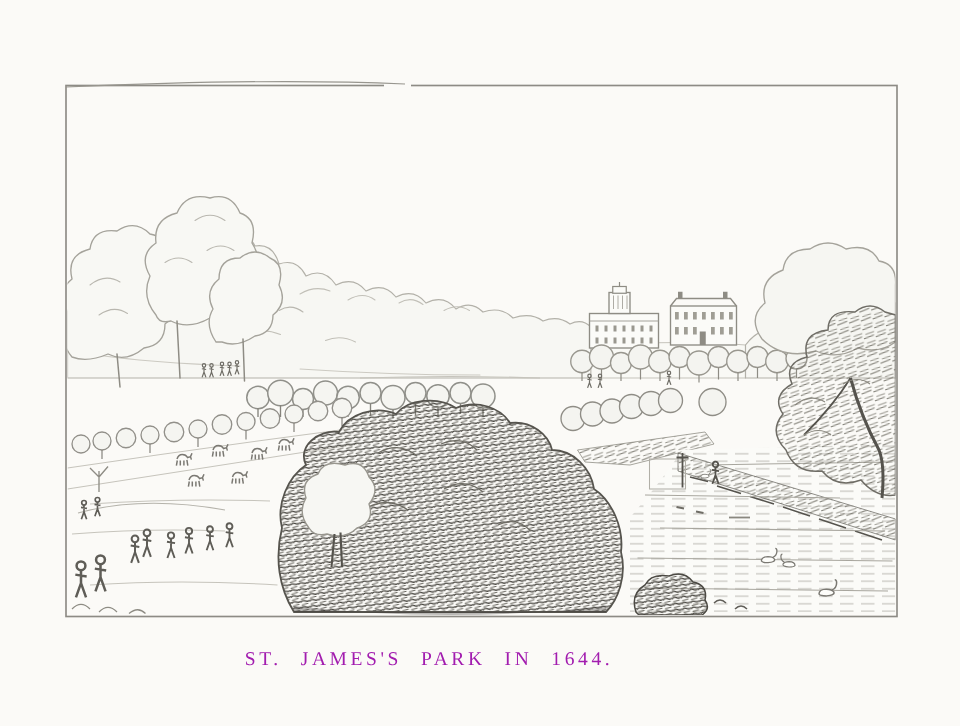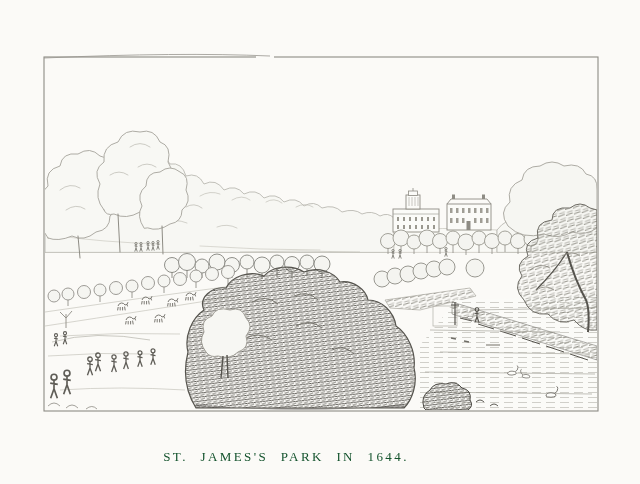--- a/index.html
+++ b/index.html
@@ -3,26 +3,26 @@
 <meta charset="utf-8">
 <style>
   html,body{margin:0;padding:0;background:#e8e6e1;}
   .page{
     position:relative;width:640px;height:484px;overflow:hidden;
     background:#fbfaf7;
     font-family:"Liberation Serif","DejaVu Serif",serif;
   }
   .plate-svg{position:absolute;top:0;left:0;}
   .caption{
-    position:absolute;top:449px;left:0;width:572px;
+    position:absolute;top:431px;left:0;width:572px;
     text-align:center;
     font-size:13px;
     letter-spacing:2.4px;
     word-spacing:7px;
-    color:#14532d;
+    color:#a21caf;
     -webkit-user-select:none;user-select:none;
   }
 </style>
 </head>
 <body>
 
 <div class="page">
   <figure style="margin:0">
 
     <svg class="plate-svg" width="640" height="484" viewBox="0 0 640 484" role="img" aria-label="Monochrome engraved plate: view of St. James's Park in 1644 with open lawns, strolling figures, deer, avenues of young round-topped trees, a large dark clump of trees in the centre foreground, the canal with swans at the right, and palace buildings on the tree-lined skyline, all inside a thin rectangular border.">

